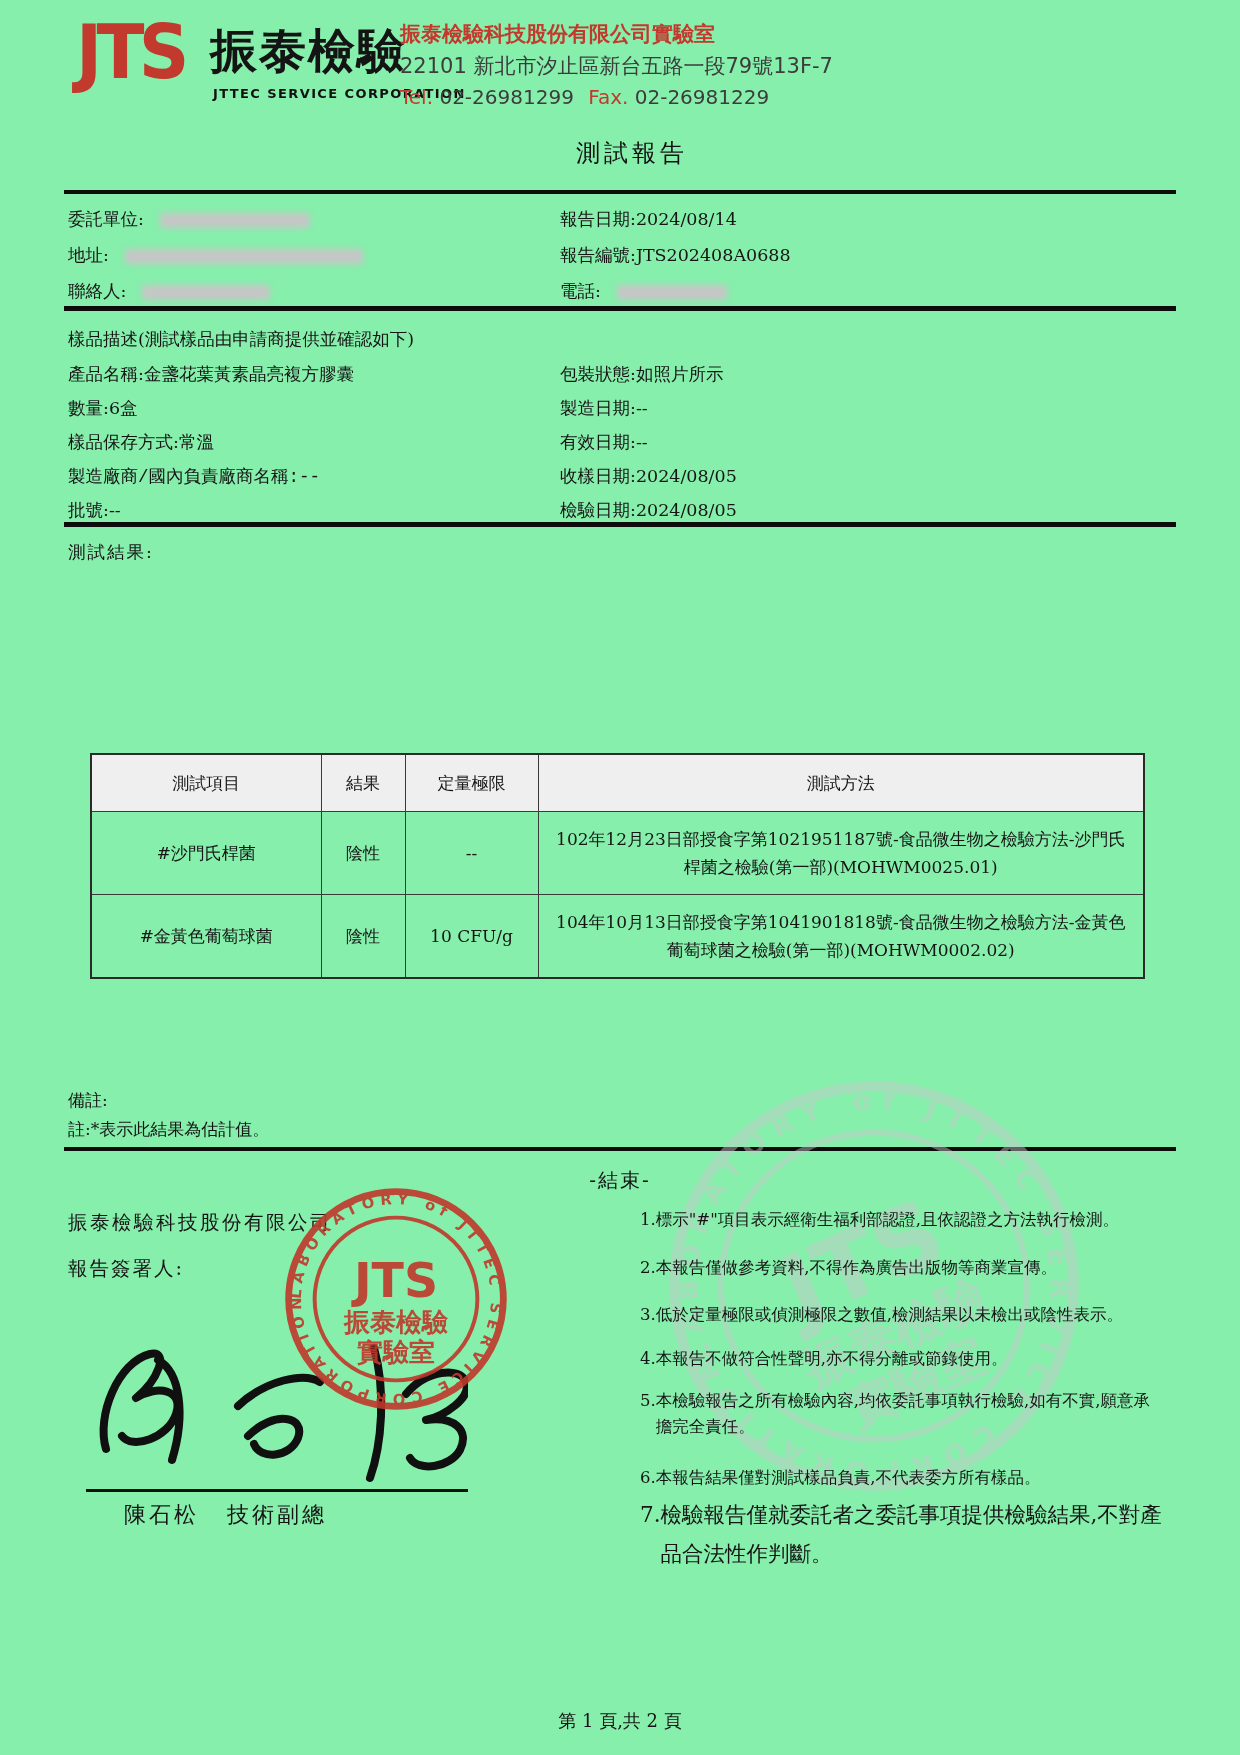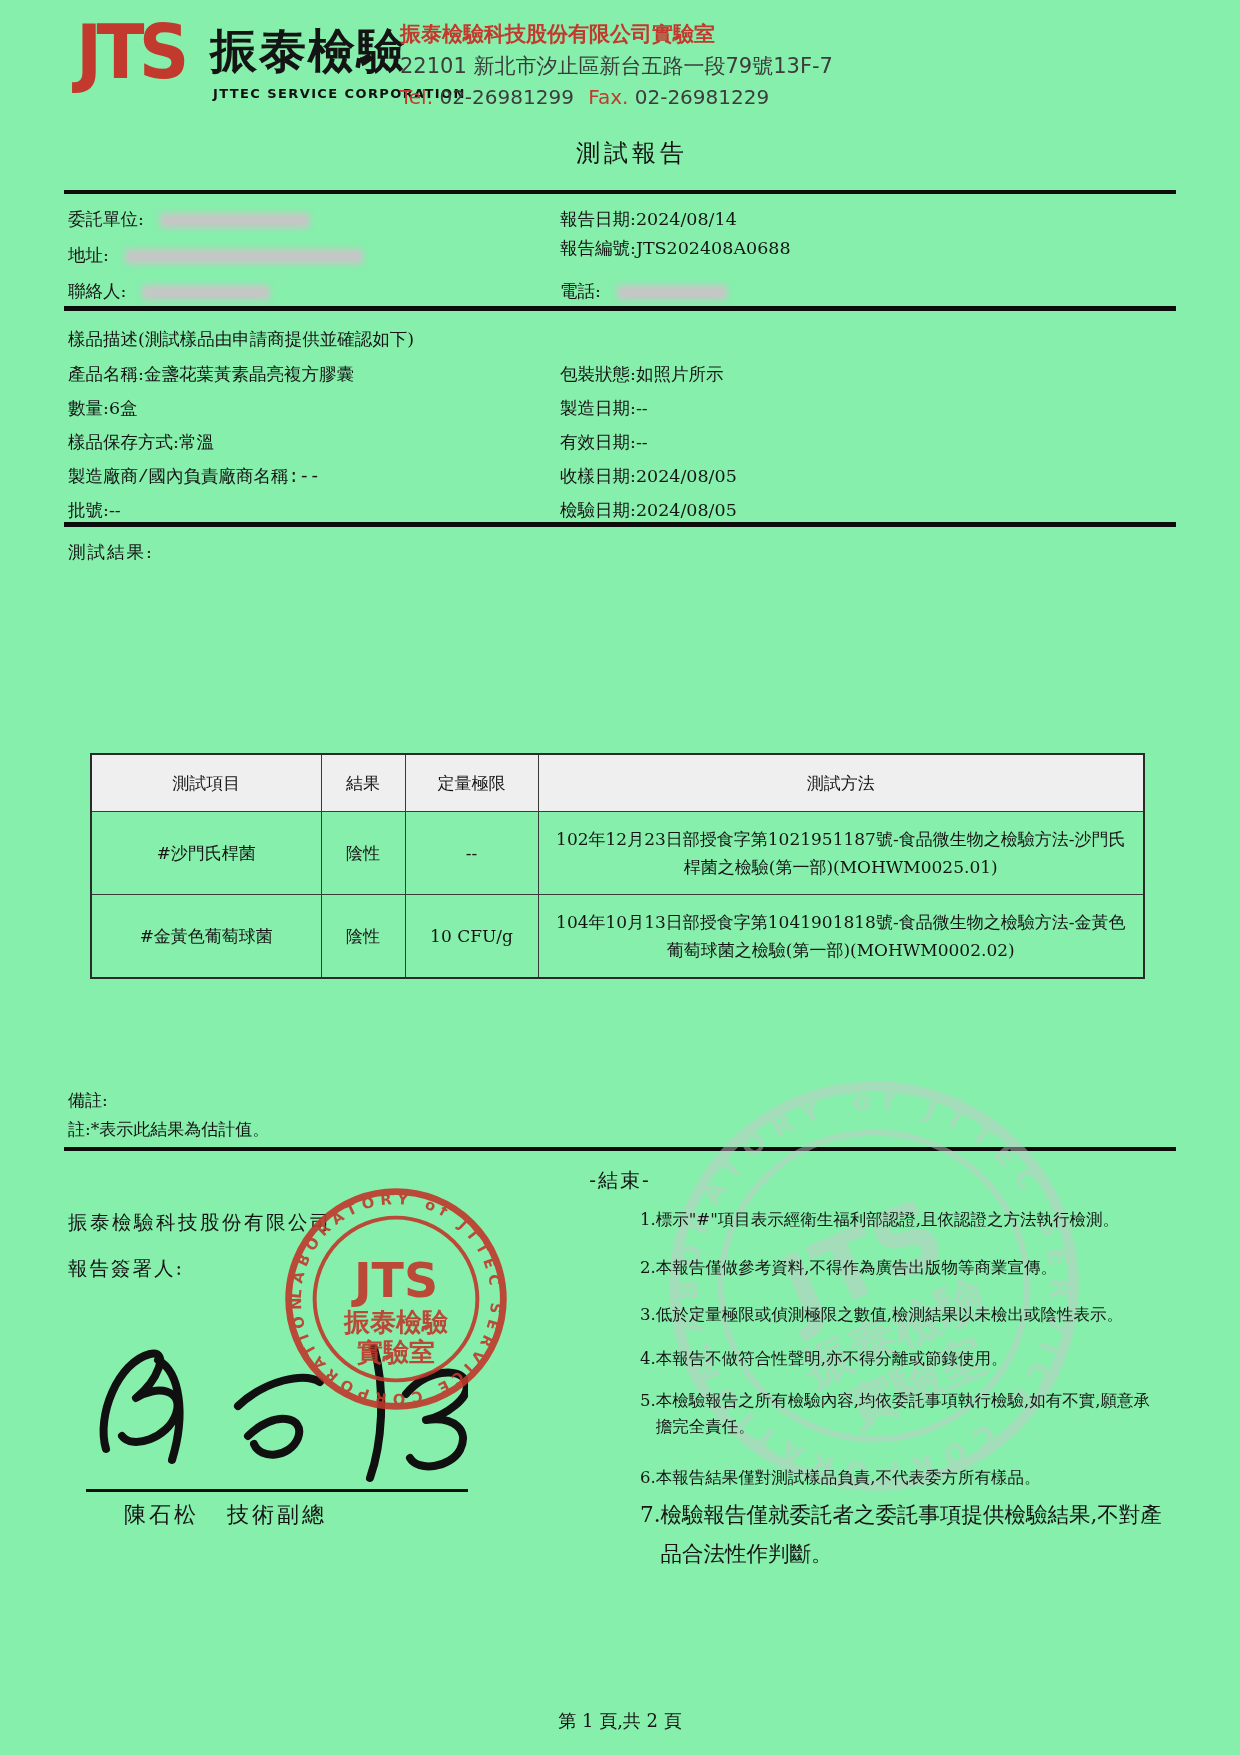--- a/index.html
+++ b/index.html
@@ -100,21 +100,21 @@
   </div>
   <div class="field" style="left:68px;top:243px;">
     <span>地址:</span><span class="blob bw2"></span>
   </div>
   <div class="field" style="left:68px;top:279px;">
     <span>聯絡人:</span><span class="blob bw3"></span>
   </div>
   <div class="field" style="left:560px;top:207px;">
     <span>報告日期:</span><span>2024/08/14</span>
   </div>
-  <div class="field" style="left:560px;top:236px;">
+  <div class="field" style="left:560px;top:243px;">
     <span>報告編號:</span><span>JTS202408A0688</span>
   </div>
   <div class="field" style="left:560px;top:279px;">
     <span>電話:</span><span class="blob bw4"></span>
   </div>
 
   <div class="rule rule2"></div>
 
   <div class="field" style="left:68px;top:327px;">樣品描述(測試樣品由申請商提供並確認如下)</div>
   <div class="field" style="left:68px;top:362px;">產品名稱:金盞花葉黃素晶亮複方膠囊</div>

